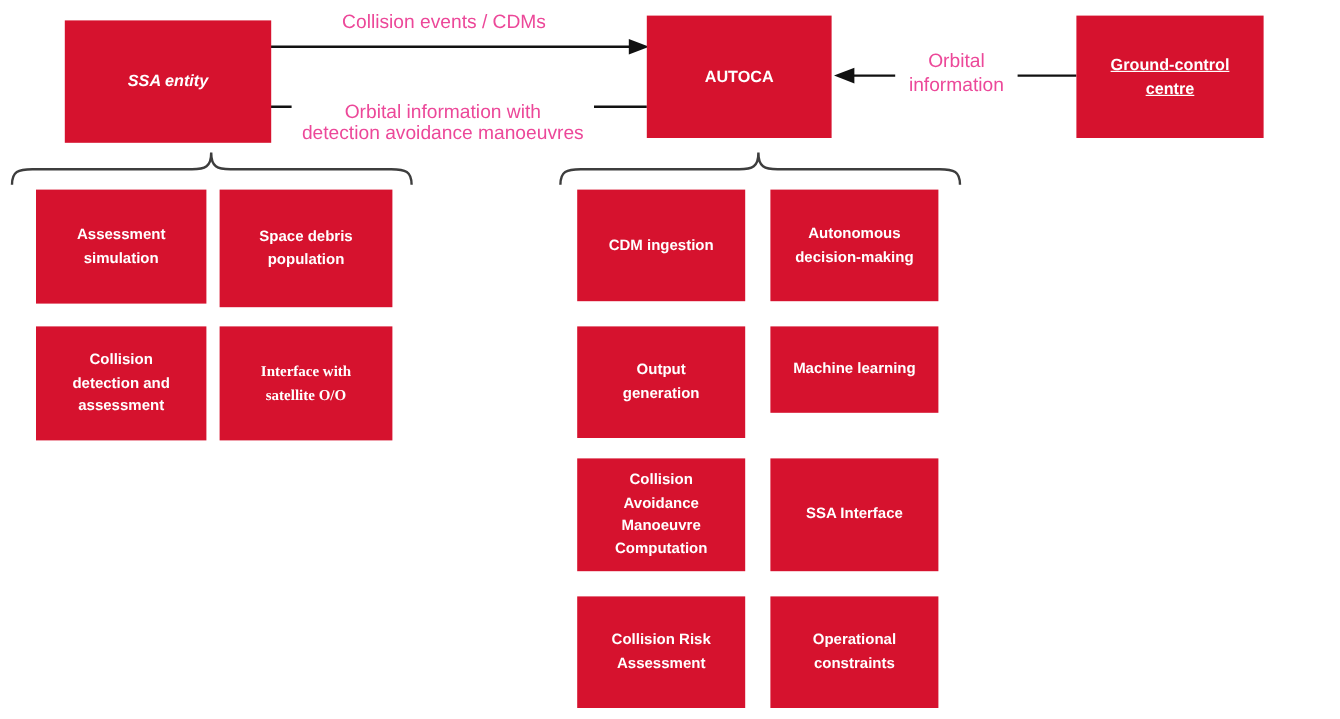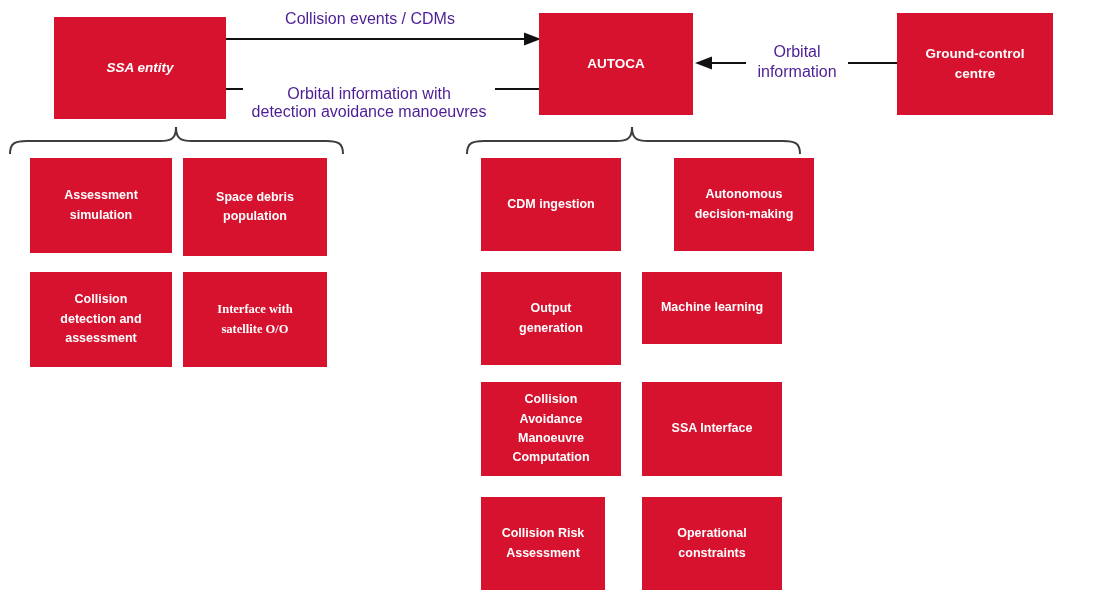--- a/index.html
+++ b/index.html
@@ -37,49 +37,49 @@
   .node.top-node {
     font-size: 13.5px;
     line-height: 1.5;
   }
   .node.sub-node {
     font-size: 12.5px;
     line-height: 1.55;
   }
   .arrow-label {
     position: absolute;
-    color: #4c1d95;
+    color: #ec4899;
     background: #ffffff;
     text-align: center;
     white-space: pre-line;
     font-size: 16px;
   }
   .arrow-label.l1 { left: 258px; top: 9px;  width: 224px; line-height: 19px; }
   .arrow-label.l2 { left: 243px; top: 85px; width: 252px; line-height: 18px; }
   .arrow-label.l3 { left: 746px; top: 42px; width: 102px; line-height: 20px; }
 
   
   .n-ssa    { left: 54px;  top: 17px; width: 172px; height: 102px; font-style: italic; }
   .n-autoca { left: 539px; top: 13px; width: 154px; height: 102px; }
-  .n-gcc    { left: 897px; top: 13px; width: 156px; height: 102px; }
+  .n-gcc    { left: 897px; top: 13px; width: 156px; height: 102px; text-decoration: underline; }
 
   
   .g-l1 { left: 30px;  top: 158px; width: 142px; height: 95px; }
   .g-l2 { left: 183px; top: 158px; width: 144px; height: 98px; }
   .g-l3 { left: 30px;  top: 272px; width: 142px; height: 95px; }
   .g-l4 { left: 183px; top: 272px; width: 144px; height: 95px; font-family: Liberation Serif, serif; }
 
   
   .g-a1 { left: 481px; top: 158px; width: 140px; height: 93px; }
-  .g-a2 { left: 642px; top: 158px; width: 140px; height: 93px; margin-left: 32px; }
+  .g-a2 { left: 642px; top: 158px; width: 140px; height: 93px; }
   .g-a3 { left: 481px; top: 272px; width: 140px; height: 93px; }
   .g-a4 { left: 642px; top: 272px; width: 140px; height: 72px; }
   .g-a5 { left: 481px; top: 382px; width: 140px; height: 94px; }
   .g-a6 { left: 642px; top: 382px; width: 140px; height: 94px; }
-  .g-a7 { left: 481px; top: 497px; width: 124px; height: 93px; }
+  .g-a7 { left: 481px; top: 497px; width: 140px; height: 93px; }
   .g-a8 { left: 642px; top: 497px; width: 140px; height: 93px; }
 </style>
 </head>
 <body>
 
 <div class="stage">
 
   <svg class="layer" width="1117" height="599" viewBox="0 0 1117 599" xmlns="http://www.w3.org/2000/svg">
 
     <line x1="207" y1="39" x2="525" y2="39" stroke="#111111" stroke-width="2"></line>

